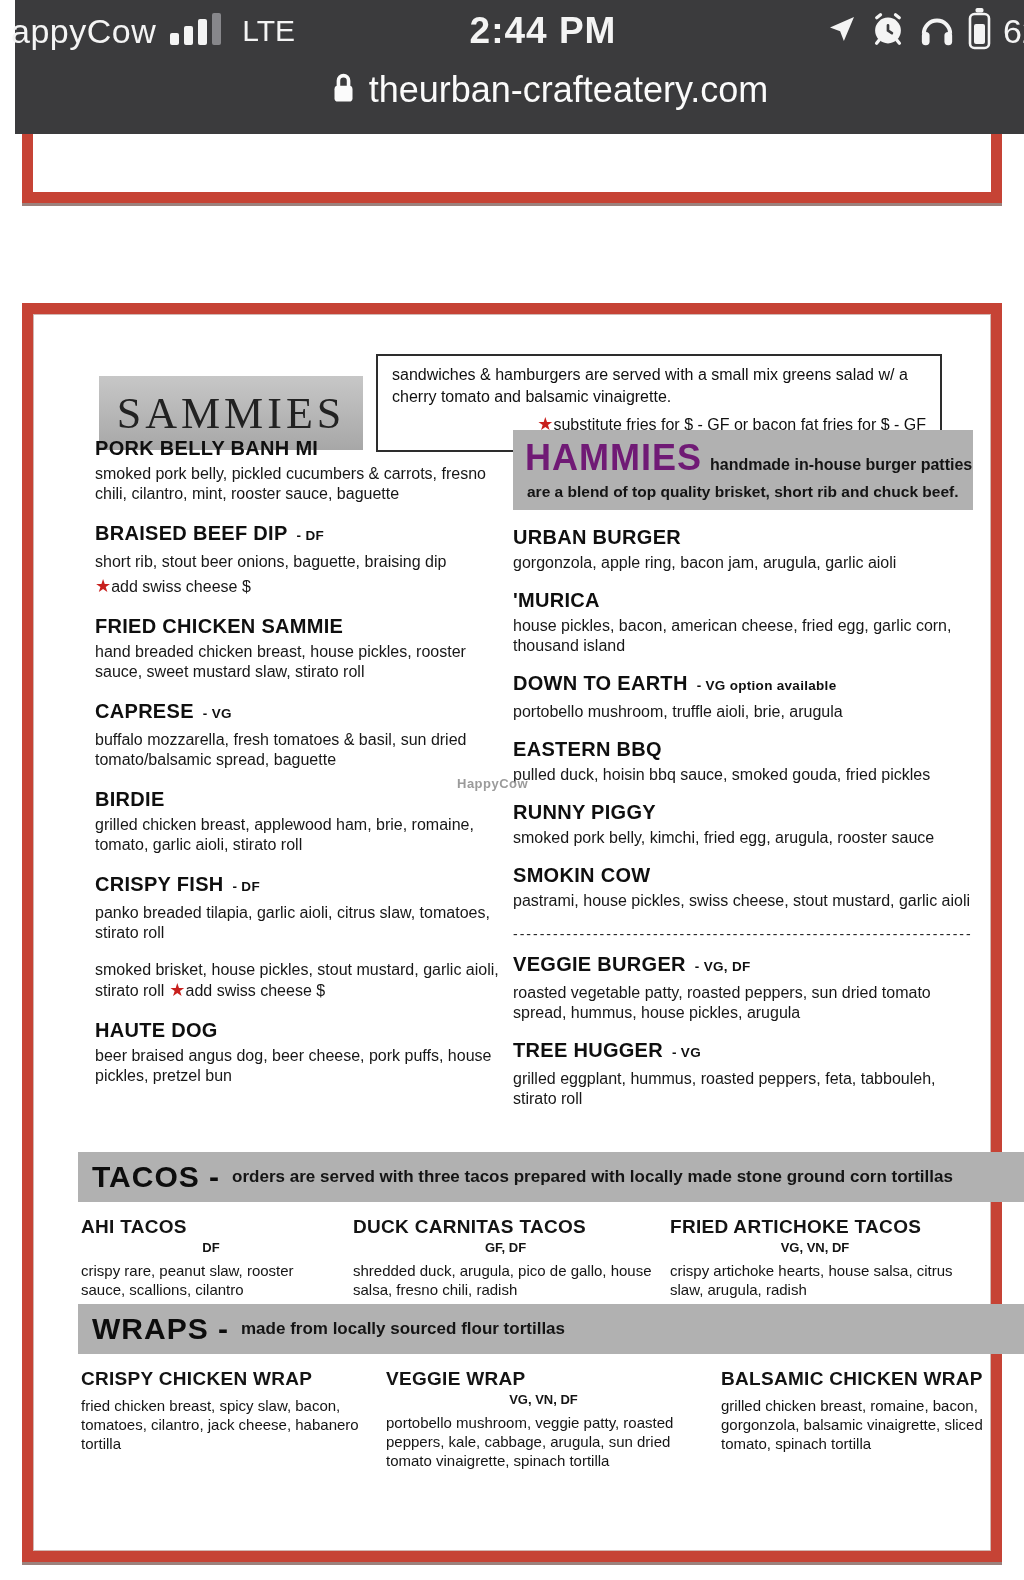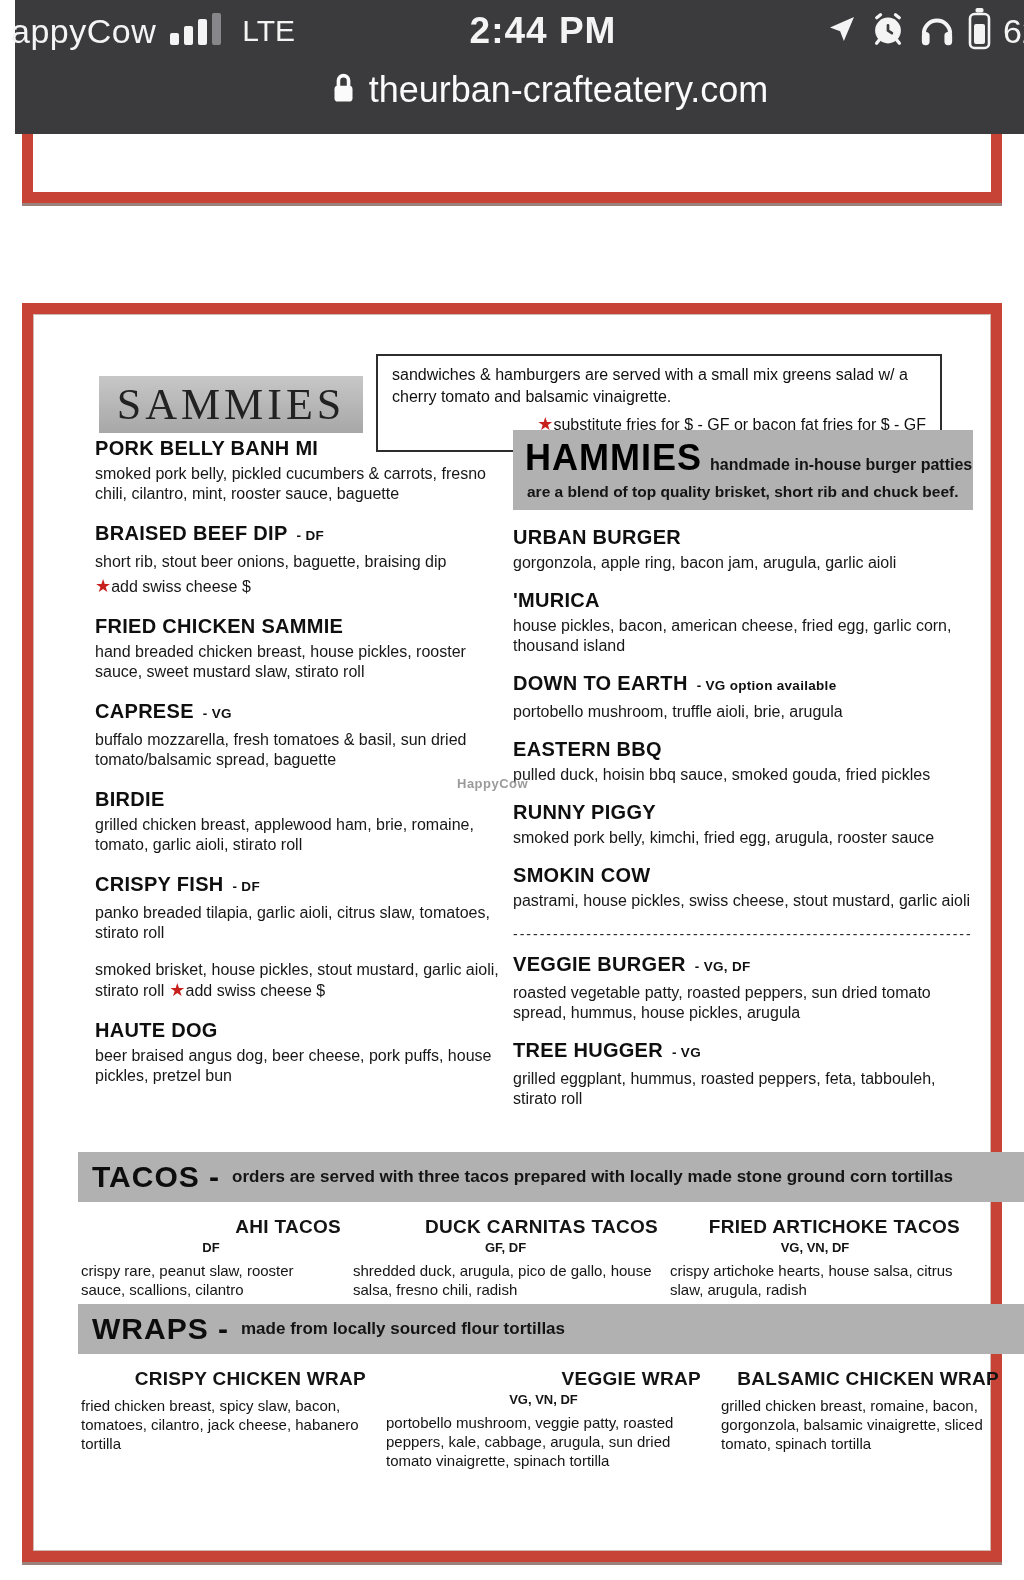--- a/index.html
+++ b/index.html
@@ -20,31 +20,31 @@
 
   
   .top-frame{position:absolute;top:134px;left:22px;width:980px;height:69px;box-sizing:border-box;
              border-left:11px solid #c64335;border-right:11px solid #c64335;border-bottom:11px solid #c64335;
              background:#fff;box-shadow:0 3px 0 rgba(75,28,18,.55);}
   .main-frame{position:absolute;top:303px;left:22px;width:980px;height:1259px;box-sizing:border-box;
               border:11px solid #c64335;background:#fff;box-shadow:0 3px 0 rgba(75,28,18,.55);}
   .frame-inner{position:relative;width:958px;height:1237px;box-shadow:inset 0 0 0 1px rgba(123,48,34,.35);}
 
   
-  .sammies-box{position:absolute;left:66px;top:62px;width:264px;height:57px;
+  .sammies-box{position:absolute;left:66px;top:62px;width:264px;height:74px;
                background:linear-gradient(#c7c7c7,#a7a7a7);display:flex;align-items:center;justify-content:center;
                font-family:"Liberation Serif",serif;font-size:44px;letter-spacing:4px;color:#222;}
   .note-box{position:absolute;left:343px;top:40px;width:566px;box-sizing:border-box;min-height:98px;
             background:#fff;border:2px solid #2d2d2d;padding:8px 10px 9px 14px;
             font-size:16px;line-height:1.4;color:#101010;}
   .note-star-line{text-align:right;padding-right:4px;margin-top:3px;}
 
   .hammies-box{background:#b1b1b1;padding:7px 10px 9px 12px;margin-bottom:15px;}
   .hammies-line1{white-space:nowrap;}
-  .hammies-title{font-size:36px;font-weight:bold;letter-spacing:1px;color:#000000;}
+  .hammies-title{font-size:36px;font-weight:bold;letter-spacing:1px;color:#701a75;}
   .hammies-tag1{font-size:16px;font-weight:bold;margin-left:8px;}
   .hammies-tag2{font-size:15.5px;font-weight:bold;margin-top:4px;margin-left:2px;}
 
   
   .col-left{position:absolute;left:62px;top:122px;width:420px;}
   .col-right{position:absolute;left:480px;top:116px;width:460px;}
   .menu-item{margin-bottom:17px;}
   .col-right .menu-item{margin-bottom:15px;}
   .item-name{font-size:20px;line-height:24px;font-weight:bold;color:#0f0f0f;letter-spacing:.3px;}
   .item-tag{font-size:13.5px;font-weight:bold;margin-left:9px;letter-spacing:.3px;}
@@ -57,21 +57,21 @@
   
   .section-bar{position:absolute;left:45px;width:972px;height:50px;background:#b1b1b1;
                display:flex;align-items:center;padding-left:14px;box-sizing:border-box;}
   .bar-title{font-size:30px;font-weight:bold;letter-spacing:1px;color:#0d0d0d;white-space:nowrap;}
   .bar-note{font-size:17px;font-weight:bold;margin-left:12px;white-space:nowrap;}
   .tacos-bar{top:838px;}
   .wraps-bar{top:990px;}
   .cols-grid{position:absolute;left:48px;display:grid;}
   .tacos-cols{top:902px;width:880px;grid-template-columns:260px 305px 290px;column-gap:12px;}
   .wraps-cols{top:1054px;width:888px;grid-template-columns:285px 315px 278px;column-gap:5px;gap:20px;}
-  .t-name{text-align:right;font-size:19px;font-weight:bold;letter-spacing:.3px;}
+  .t-name{text-align:left;font-size:19px;font-weight:bold;letter-spacing:.3px;}
   .t-tags{text-align:center;font-size:13px;font-weight:bold;margin-top:2px;}
   .t-desc{font-size:15px;line-height:19px;margin-top:6px;}
 </style>
 </head>
 <body>
 
 <div class="screen">
 
   <header class="statusbar">
     <div class="status-row">

